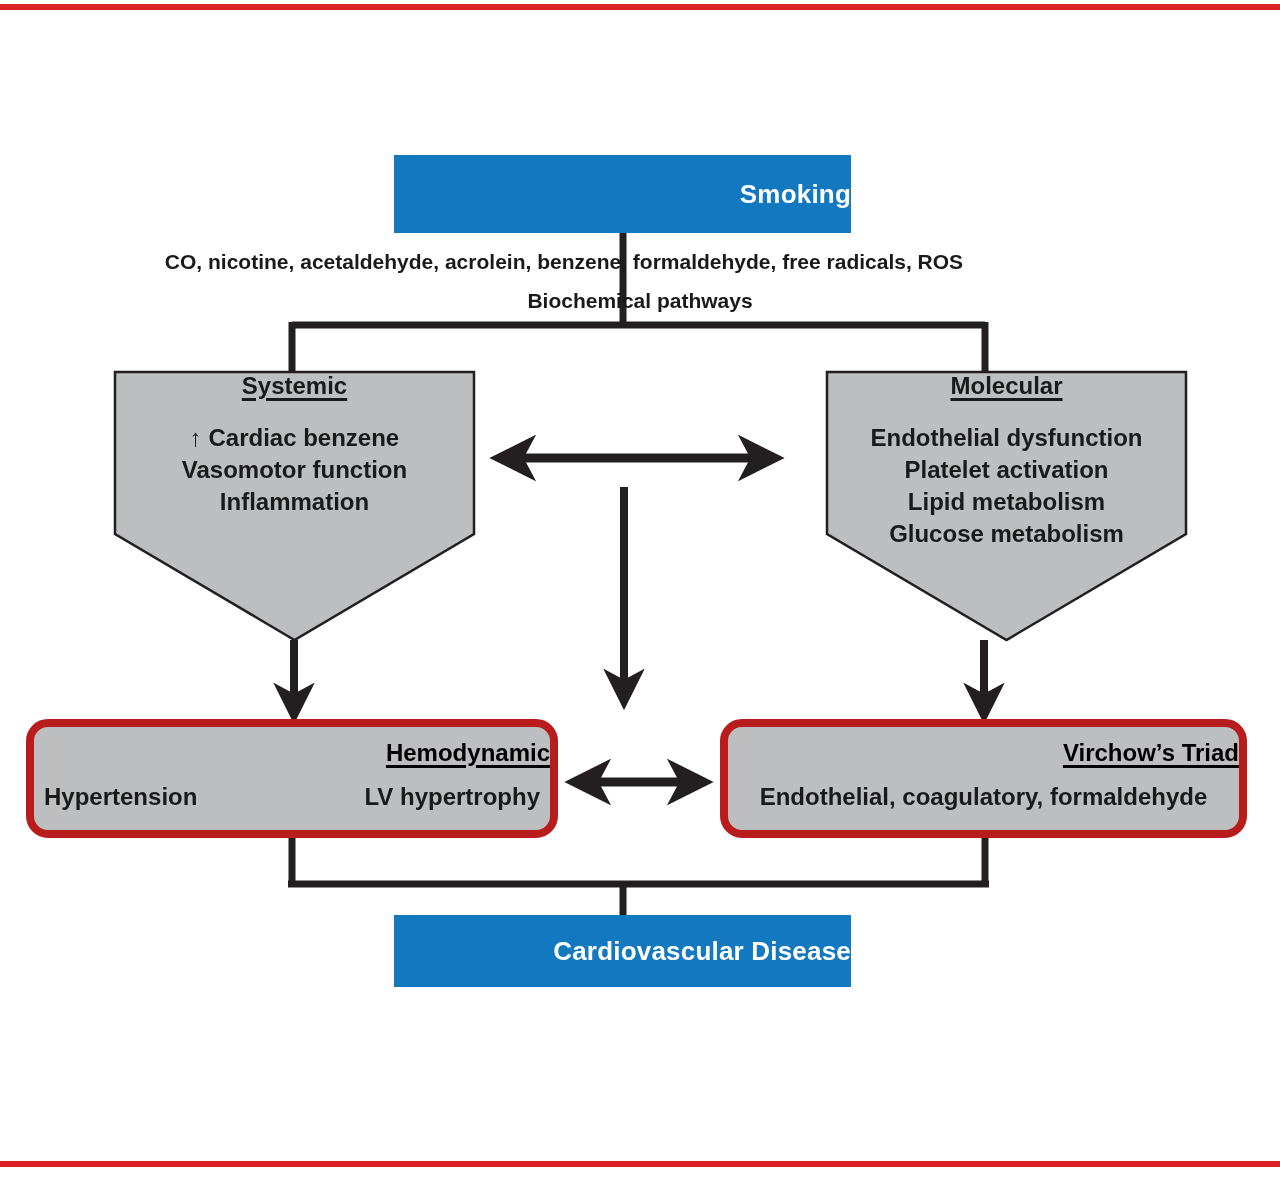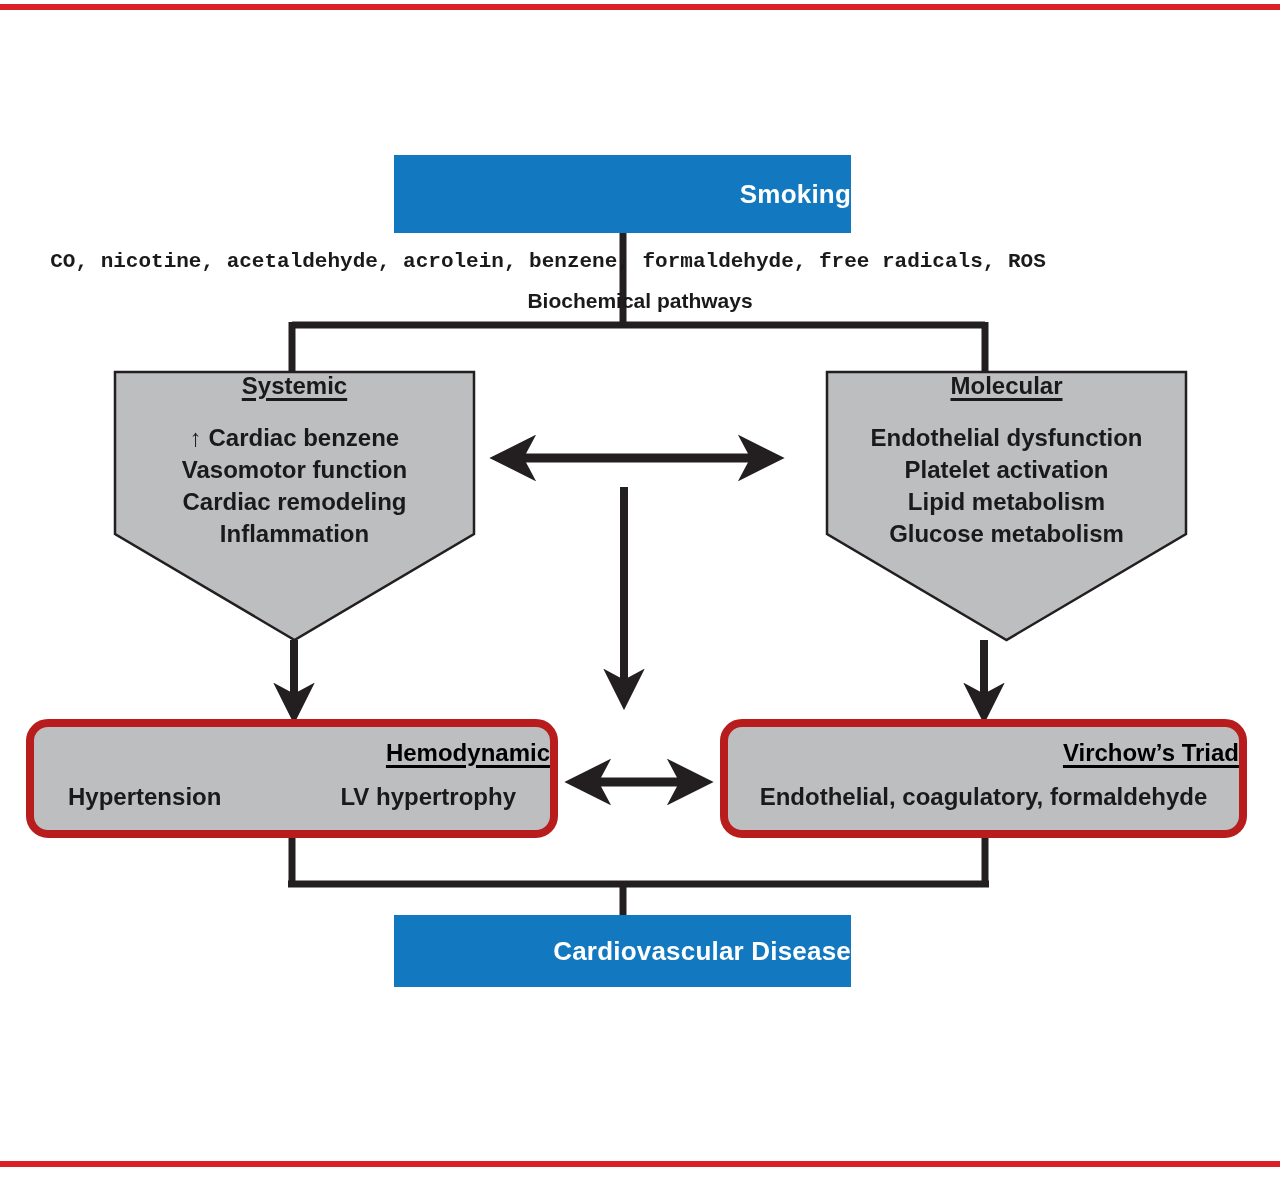--- a/index.html
+++ b/index.html
@@ -99,21 +99,21 @@
     border: 8px solid #b91c1c;
     border-radius: 22px;
     padding-top: 12px;
   }
   .round-box .node-heading { margin-bottom: 16px; }
   .row-split {
     display: flex;
     width: 100%;
     box-sizing: border-box;
     justify-content: space-between;
-    padding: 0 34px;
+    padding: 0 10px;
     font-size: 24px;
     font-weight: bold;
     color: #1a1a1a;
   }
   .row-single {
     width: 100%;
     text-align: center;
     font-size: 24px;
     font-weight: bold;
     color: #1a1a1a;
@@ -163,33 +163,32 @@
     <line x1="292" y1="838" x2="292" y2="884" stroke="#231f20" stroke-width="7"></line>
     <line x1="985" y1="838" x2="985" y2="884" stroke="#231f20" stroke-width="7"></line>
     <line x1="288" y1="884" x2="989" y2="884" stroke="#231f20" stroke-width="7"></line>
     <line x1="623" y1="884" x2="623" y2="915" stroke="#231f20" stroke-width="7"></line>
   </svg>
 
   <div class="node blue-box" style="left:394px; top:155px; width:457px; height:78px;">
     <div class="node-title">Smoking</div>
   </div>
 
-  <div class="caption" style="left:0; top:250px; width:1096px;font-family:Liberation Mono, monospace;">CO, nicotine, acetaldehyde, acrolein, benzene, formaldehyde, free radicals, ROS</div>
+  <div class="caption" style="left:16px; top:250px; width:1096px;">CO, nicotine, acetaldehyde, acrolein, benzene, formaldehyde, free radicals, ROS</div>
   <div class="caption" style="left:0; top:289px; width:1280px;">Biochemical pathways</div>
 
   <div class="node pentagon" style="left:113px; top:370px; width:363px; height:272px; background:transparent;">
     <svg class="pentagon-shape" viewBox="0 0 363 272" preserveAspectRatio="none">
       <polygon points="2,2 361,2 361,164 181.5,270 2,164" fill="#BCBEC0" stroke="#231f20" stroke-width="2.5" vector-effect="non-scaling-stroke"></polygon>
     </svg>
     <div class="pent-content">
       <div class="node-heading">Systemic</div>
       <div class="node-lines">
         <div>↑ Cardiac benzene</div>
         <div>Vasomotor function</div>
-        <div>Cardiac remodeling</div>
         <div>Inflammation</div>
       </div>
     </div>
   </div>
 
   <div class="node pentagon" style="left:825px; top:370px; width:363px; height:272px; background:transparent;">
     <svg class="pentagon-shape" viewBox="0 0 363 272" preserveAspectRatio="none">
       <polygon points="2,2 361,2 361,164 181.5,270 2,164" fill="#BCBEC0" stroke="#231f20" stroke-width="2.5" vector-effect="non-scaling-stroke"></polygon>
     </svg>
     <div class="pent-content">

